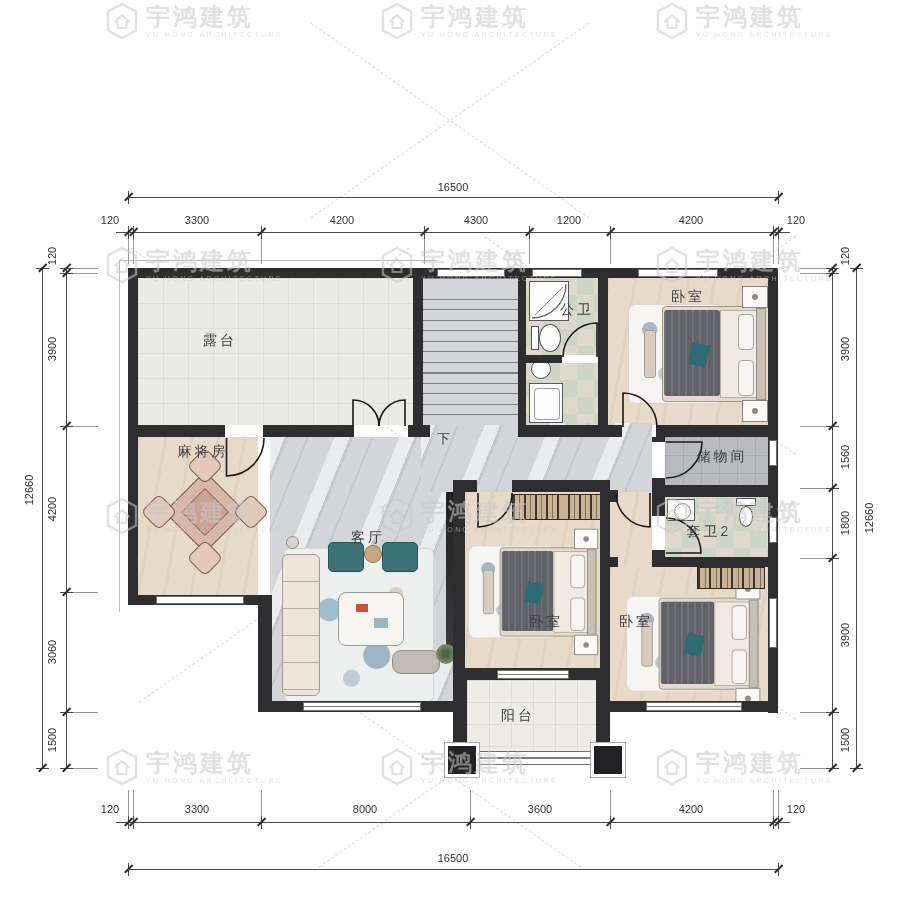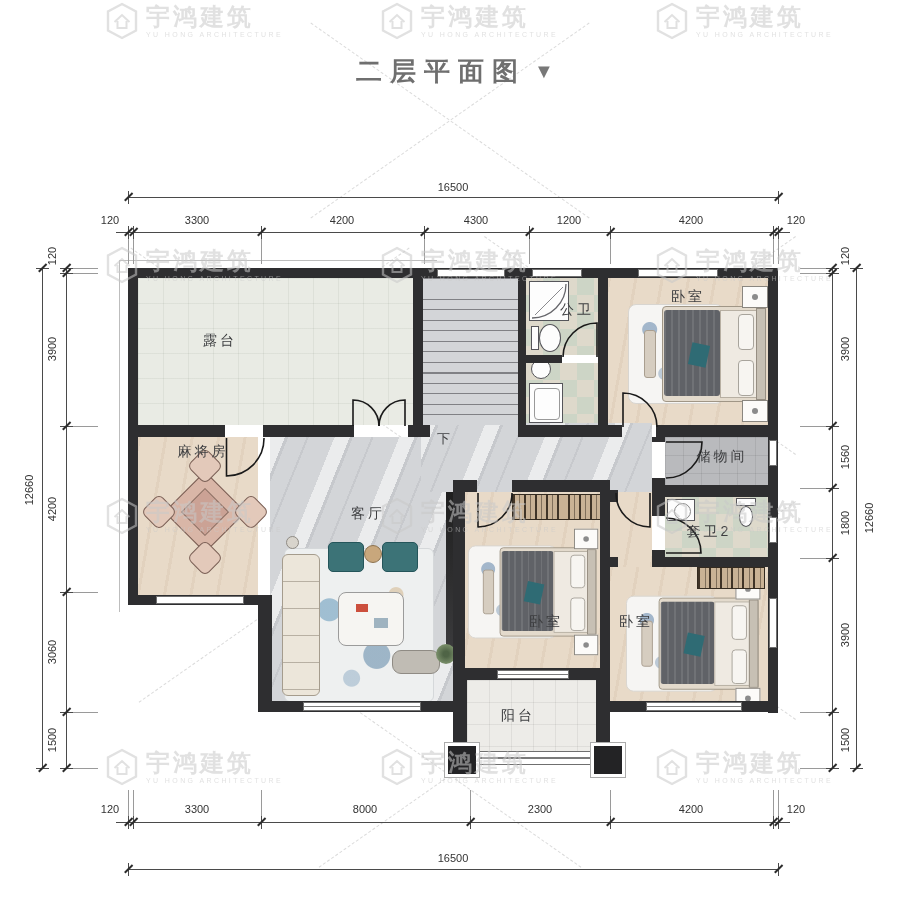--- a/index.html
+++ b/index.html
@@ -76,37 +76,34 @@
      z-index:12;pointer-events:none;}
   .wm svg{flex:0 0 auto;}
   .wm-cn{font-size:24px;font-weight:700;letter-spacing:3px;line-height:1.05;}
   .wm-en{font-size:7px;letter-spacing:2.4px;display:block;margin-top:2px;}
 </style>
 </head>
 <body>
 
 <div class="canvas">
 
-  <div class="title">
-    <span>二层平面图</span><span class="tri">▼</span>
-  </div>
 
   <span class="dim" style="left:453px;top:187px">16500</span>
   <span class="dim" style="left:110px;top:220px">120</span>
   <span class="dim" style="left:197px;top:220px">3300</span>
   <span class="dim" style="left:342px;top:220px">4200</span>
   <span class="dim" style="left:476px;top:220px">4300</span>
   <span class="dim" style="left:569px;top:220px">1200</span>
   <span class="dim" style="left:691px;top:220px">4200</span>
   <span class="dim" style="left:796px;top:220px">120</span>
 
   <span class="dim" style="left:110px;top:809px">120</span>
   <span class="dim" style="left:197px;top:809px">3300</span>
   <span class="dim" style="left:365px;top:809px">8000</span>
-  <span class="dim" style="left:540px;top:809px">2300</span>
+  <span class="dim" style="left:540px;top:809px">3600</span>
   <span class="dim" style="left:691px;top:809px">4200</span>
   <span class="dim" style="left:796px;top:809px">120</span>
   <span class="dim" style="left:453px;top:858px">16500</span>
 
   <span class="dim v" style="left:52px;top:256px">120</span>
   <span class="dim v" style="left:52px;top:349px">3900</span>
   <span class="dim v" style="left:52px;top:509px">4200</span>
   <span class="dim v" style="left:52px;top:652px">3060</span>
   <span class="dim v" style="left:52px;top:740px">1500</span>
   <span class="dim v" style="left:29px;top:490px">12660</span>
@@ -267,21 +264,21 @@
   <svg class="door" style="left:615px;top:491px" width="37" height="37" viewBox="0 0 37 37">
     <path d="M35,2 V36 A34,34 0 0 1 1,2"></path>
   </svg>
 
   <span class="room-label" style="left:220px;top:341px">露台</span>
   <span class="room-label" style="left:577px;top:310px">公卫</span>
   <span class="room-label" style="left:688px;top:297px">卧室</span>
   <span class="room-label" style="left:722px;top:457px">储物间</span>
   <span class="room-label" style="left:709px;top:532px">套卫2</span>
   <span class="room-label" style="left:203px;top:452px">麻将房</span>
-  <span class="room-label" style="left:368px;top:514px">客厅</span>
+  <span class="room-label" style="left:368px;top:538px">客厅</span>
   <span class="room-label" style="left:546px;top:622px">卧室</span>
   <span class="room-label" style="left:636px;top:622px">卧室</span>
   <span class="room-label" style="left:518px;top:716px">阳台</span>
   <span class="room-label small" style="left:444px;top:439px">下</span>
 
 <div style="position: absolute; left: 128px; top: 197px; width: 650px; height: 1px; background: rgb(74, 74, 74); z-index: 5;"></div>
     <div style="position: absolute; left: 127.5px; top: 191px; width: 1px; height: 13px; background: rgb(74, 74, 74); z-index: 5;"></div>
     <div style="position: absolute; left: 123px; top: 196px; width: 11px; height: 1.5px; background: rgb(45, 45, 45); transform: rotate(-45deg); z-index: 5;"></div>
     <div style="position: absolute; left: 777.5px; top: 191px; width: 1px; height: 13px; background: rgb(74, 74, 74); z-index: 5;"></div>
     <div style="position: absolute; left: 773px; top: 196px; width: 11px; height: 1.5px; background: rgb(45, 45, 45); transform: rotate(-45deg); z-index: 5;"></div>

